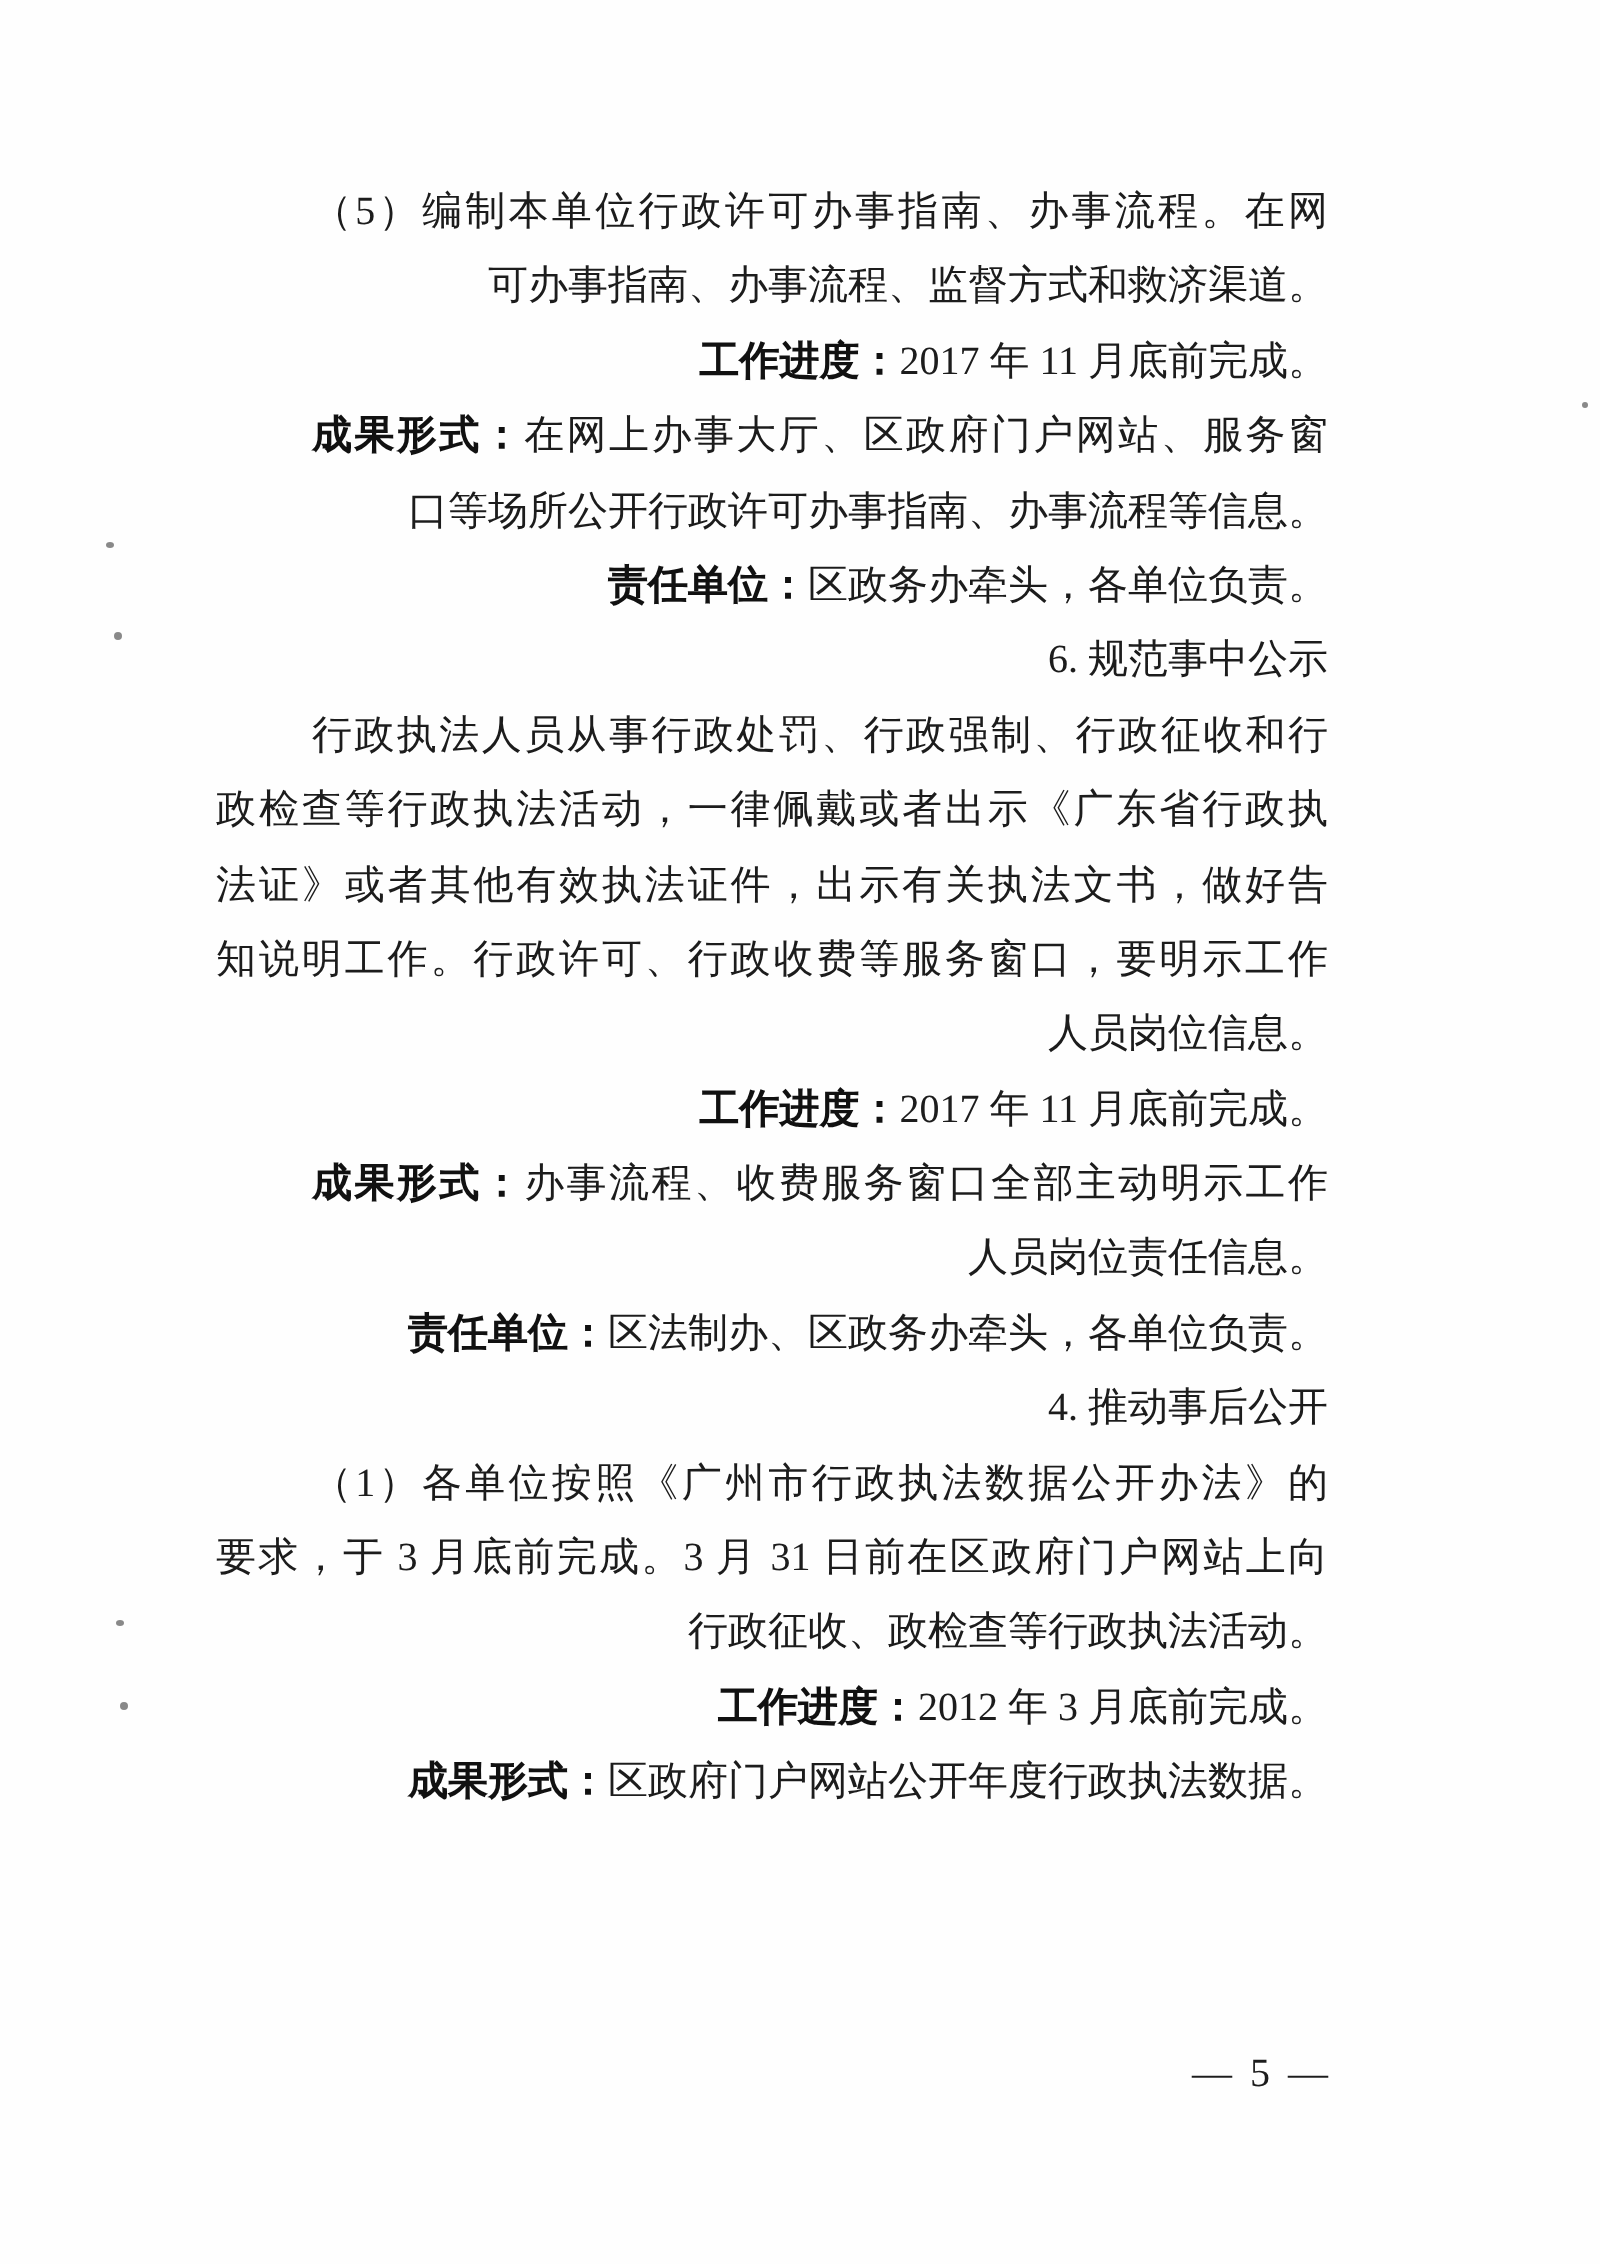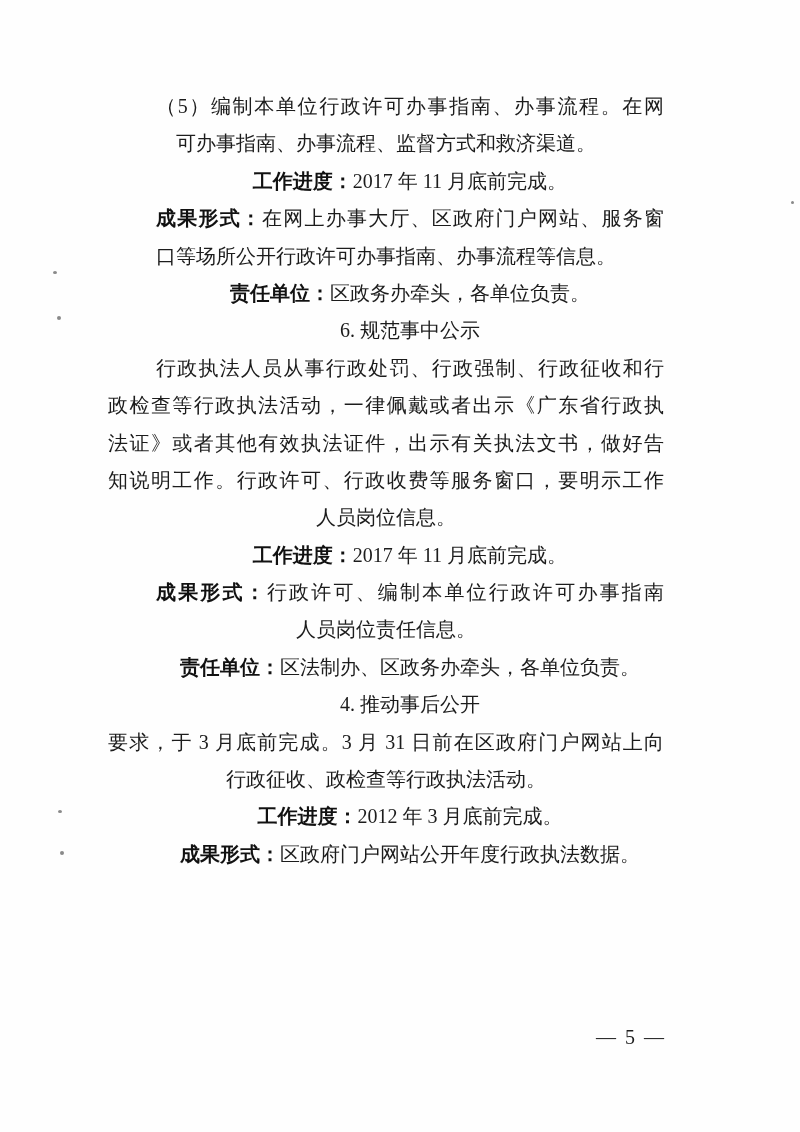--- a/index.html
+++ b/index.html
@@ -28,21 +28,21 @@
     top: 88px;
     width: 556px;
     font-size: 20px;
     line-height: 37.4px;
     letter-spacing: 0;
     color: #1c1c1c;
   }
   .line {
     height: 37.4px;
     white-space: nowrap;
-    text-align: center;
+    text-align: right;
   }
   .line.fill {
     white-space: normal;
     text-align: justify;
     text-align-last: justify;
     text-justify: inter-character;
   }
   .line.indent {
     text-indent: 48px;
   }
@@ -82,24 +82,25 @@
     <div class="line indent fill"><span class="b">成果形式：</span><span>在网上办事大厅、区政府门户网站、服务窗</span></div>
     <div class="line"><span>口等场所公开行政许可办事指南、办事流程等信息。</span></div>
     <div class="line indent"><span class="b">责任单位：</span><span>区政务办牵头，各单位负责。</span></div>
     <div class="line indent"><span>6. 规范事中公示</span></div>
     <div class="line indent fill"><span>行政执法人员从事行政处罚、行政强制、行政征收和行</span></div>
     <div class="line fill"><span>政检查等行政执法活动，一律佩戴或者出示《广东省行政执</span></div>
     <div class="line fill"><span>法证》或者其他有效执法证件，出示有关执法文书，做好告</span></div>
     <div class="line fill"><span>知说明工作。行政许可、行政收费等服务窗口，要明示工作</span></div>
     <div class="line"><span>人员岗位信息。</span></div>
     <div class="line indent"><span class="b">工作进度：</span><span>2017 年 11 月底前完成。</span></div>
-    <div class="line indent fill"><span class="b">成果形式：</span><span>行政许可、编制本单位行政许可办事指南</span></div>
+    <div class="line indent fill"><span class="b">成果形式：</span><span>办事流程、收费服务窗口全部主动明示工作</span></div>
     <div class="line"><span>人员岗位责任信息。</span></div>
     <div class="line indent"><span class="b">责任单位：</span><span>区法制办、区政务办牵头，各单位负责。</span></div>
     <div class="line indent"><span>4. 推动事后公开</span></div>
+    <div class="line indent fill"><span>（1）各单位按照《广州市行政执法数据公开办法》的</span></div>
     <div class="line fill"><span>要求，于 3 月底前完成。3 月 31 日前在区政府门户网站上向</span></div>
     <div class="line"><span>行政征收、政检查等行政执法活动。</span></div>
     <div class="line indent"><span class="b">工作进度：</span><span>2012 年 3 月底前完成。</span></div>
     <div class="line indent"><span class="b">成果形式：</span><span>区政府门户网站公开年度行政执法数据。</span></div>
   </div>
 
   <div class="page-number">— 5 —</div>
 
   <div class="speck s1"></div>
   <div class="speck s2"></div>

